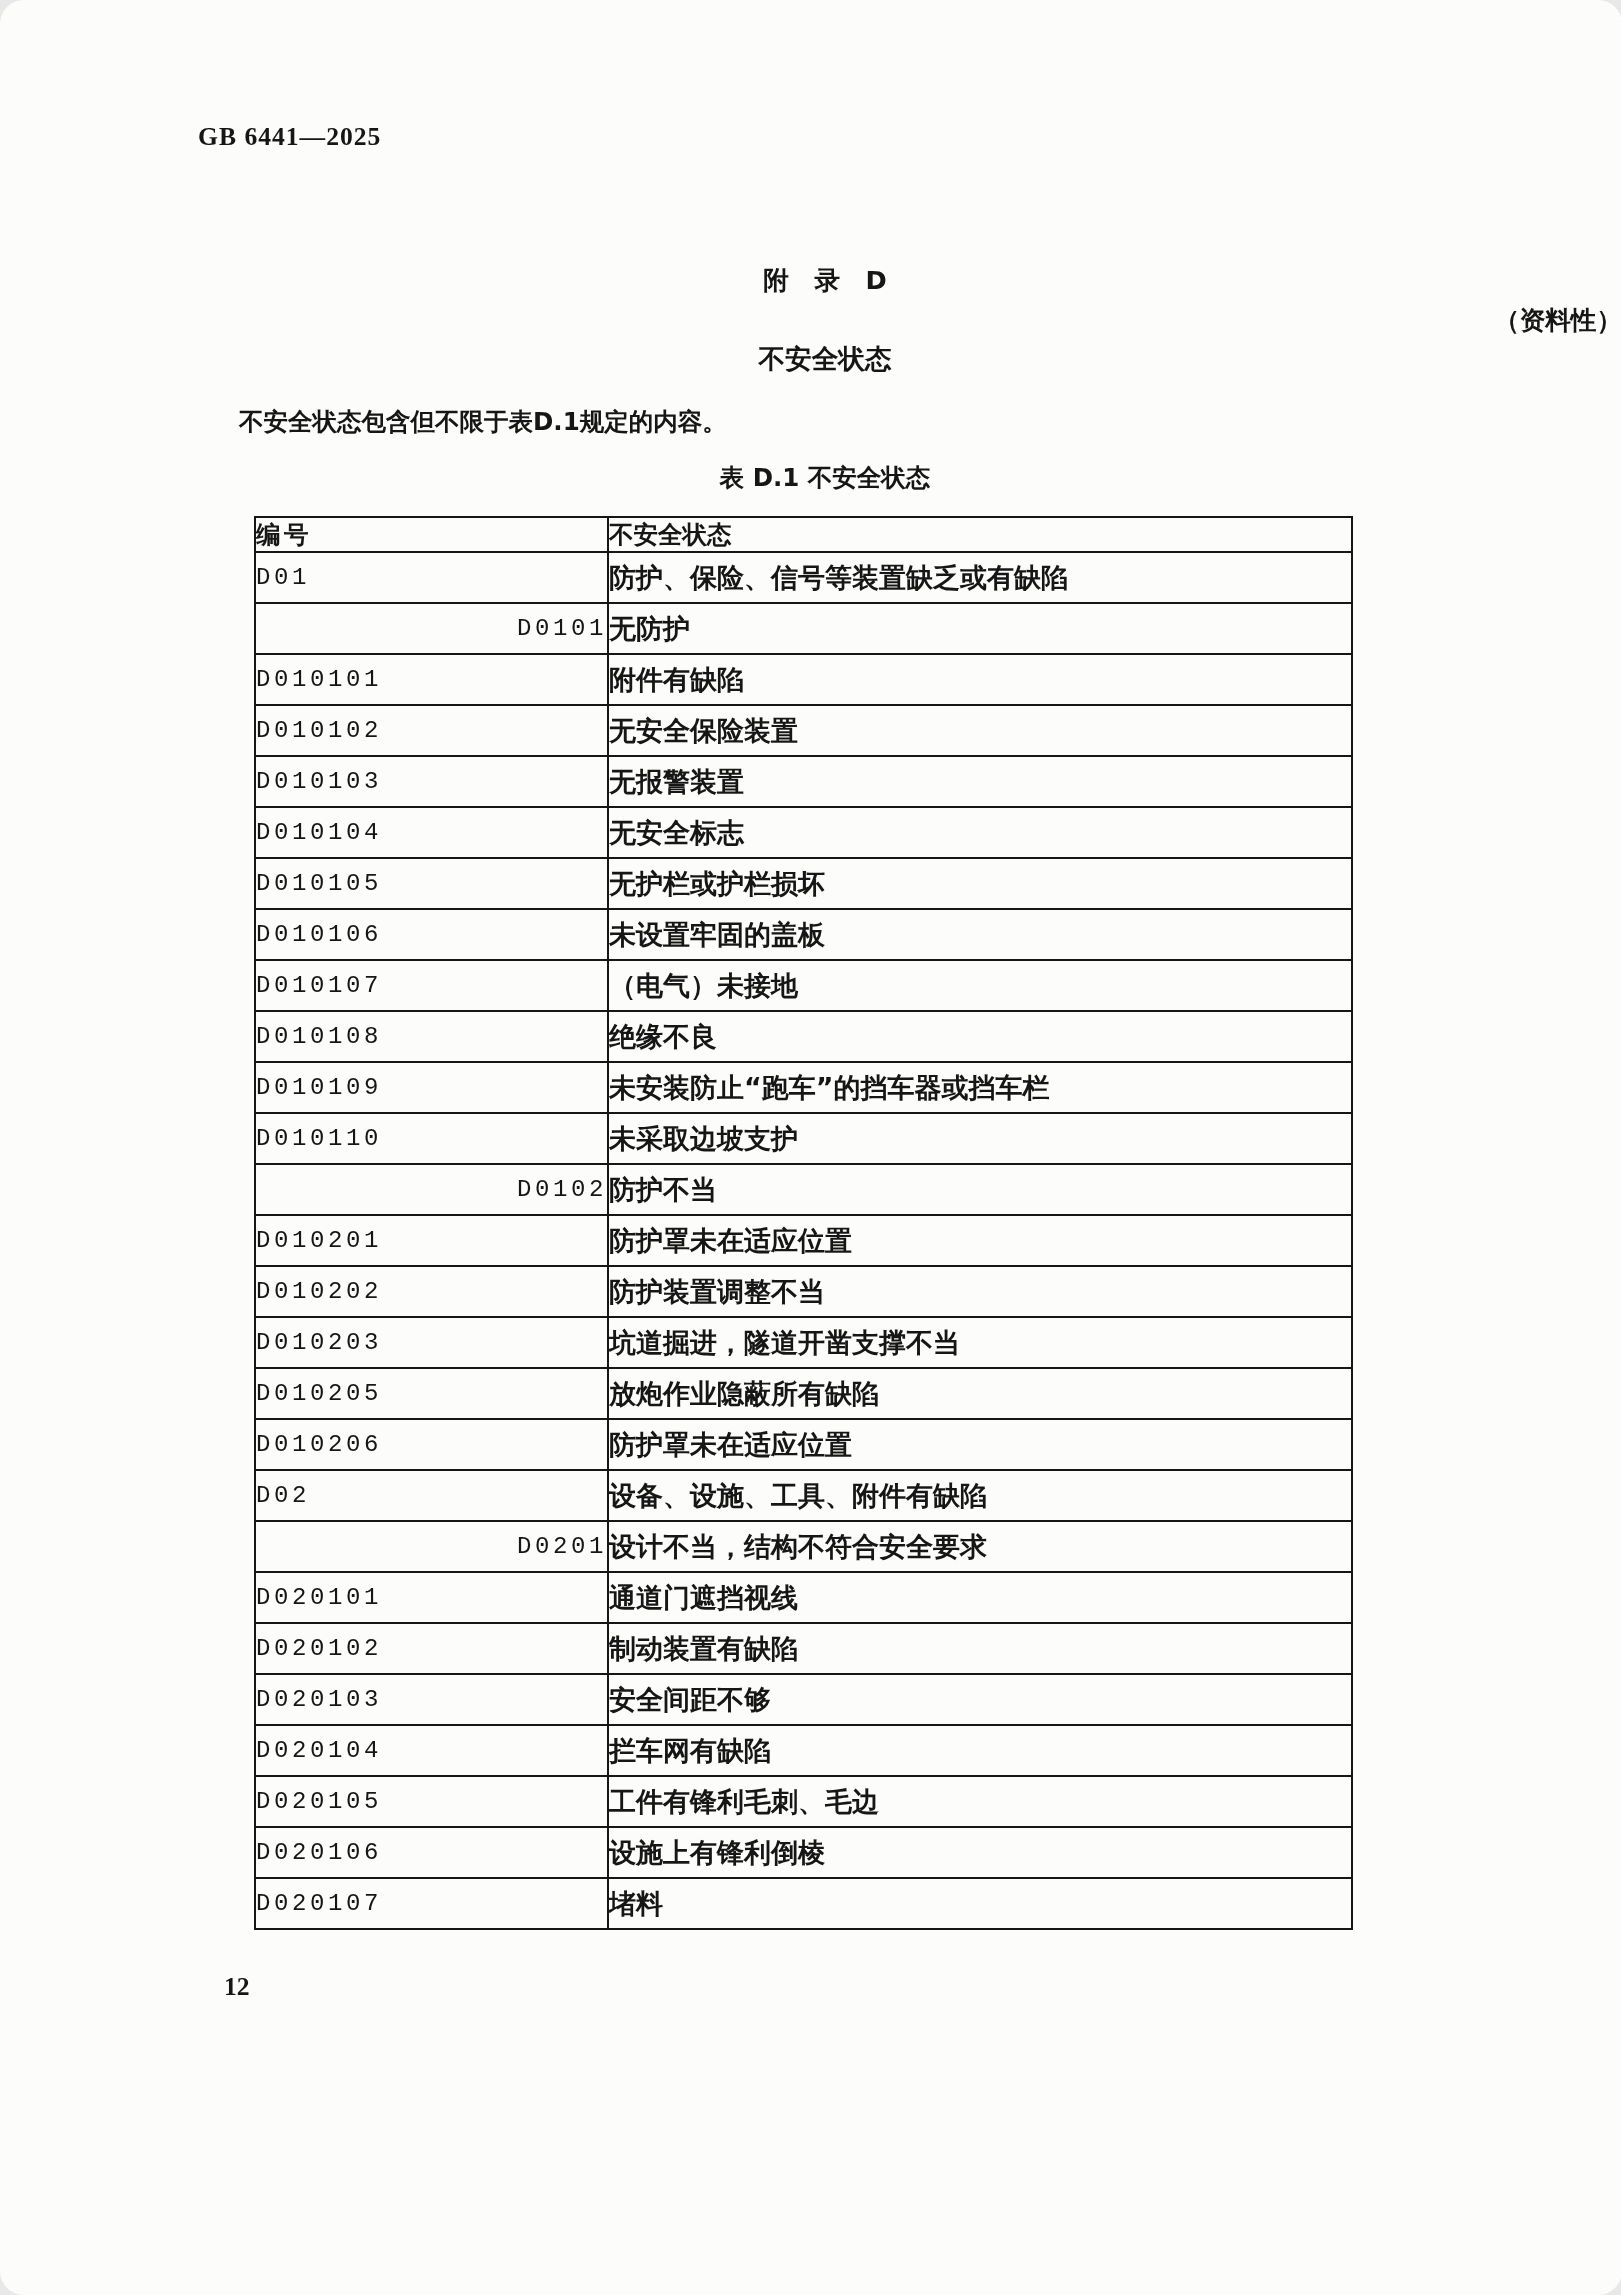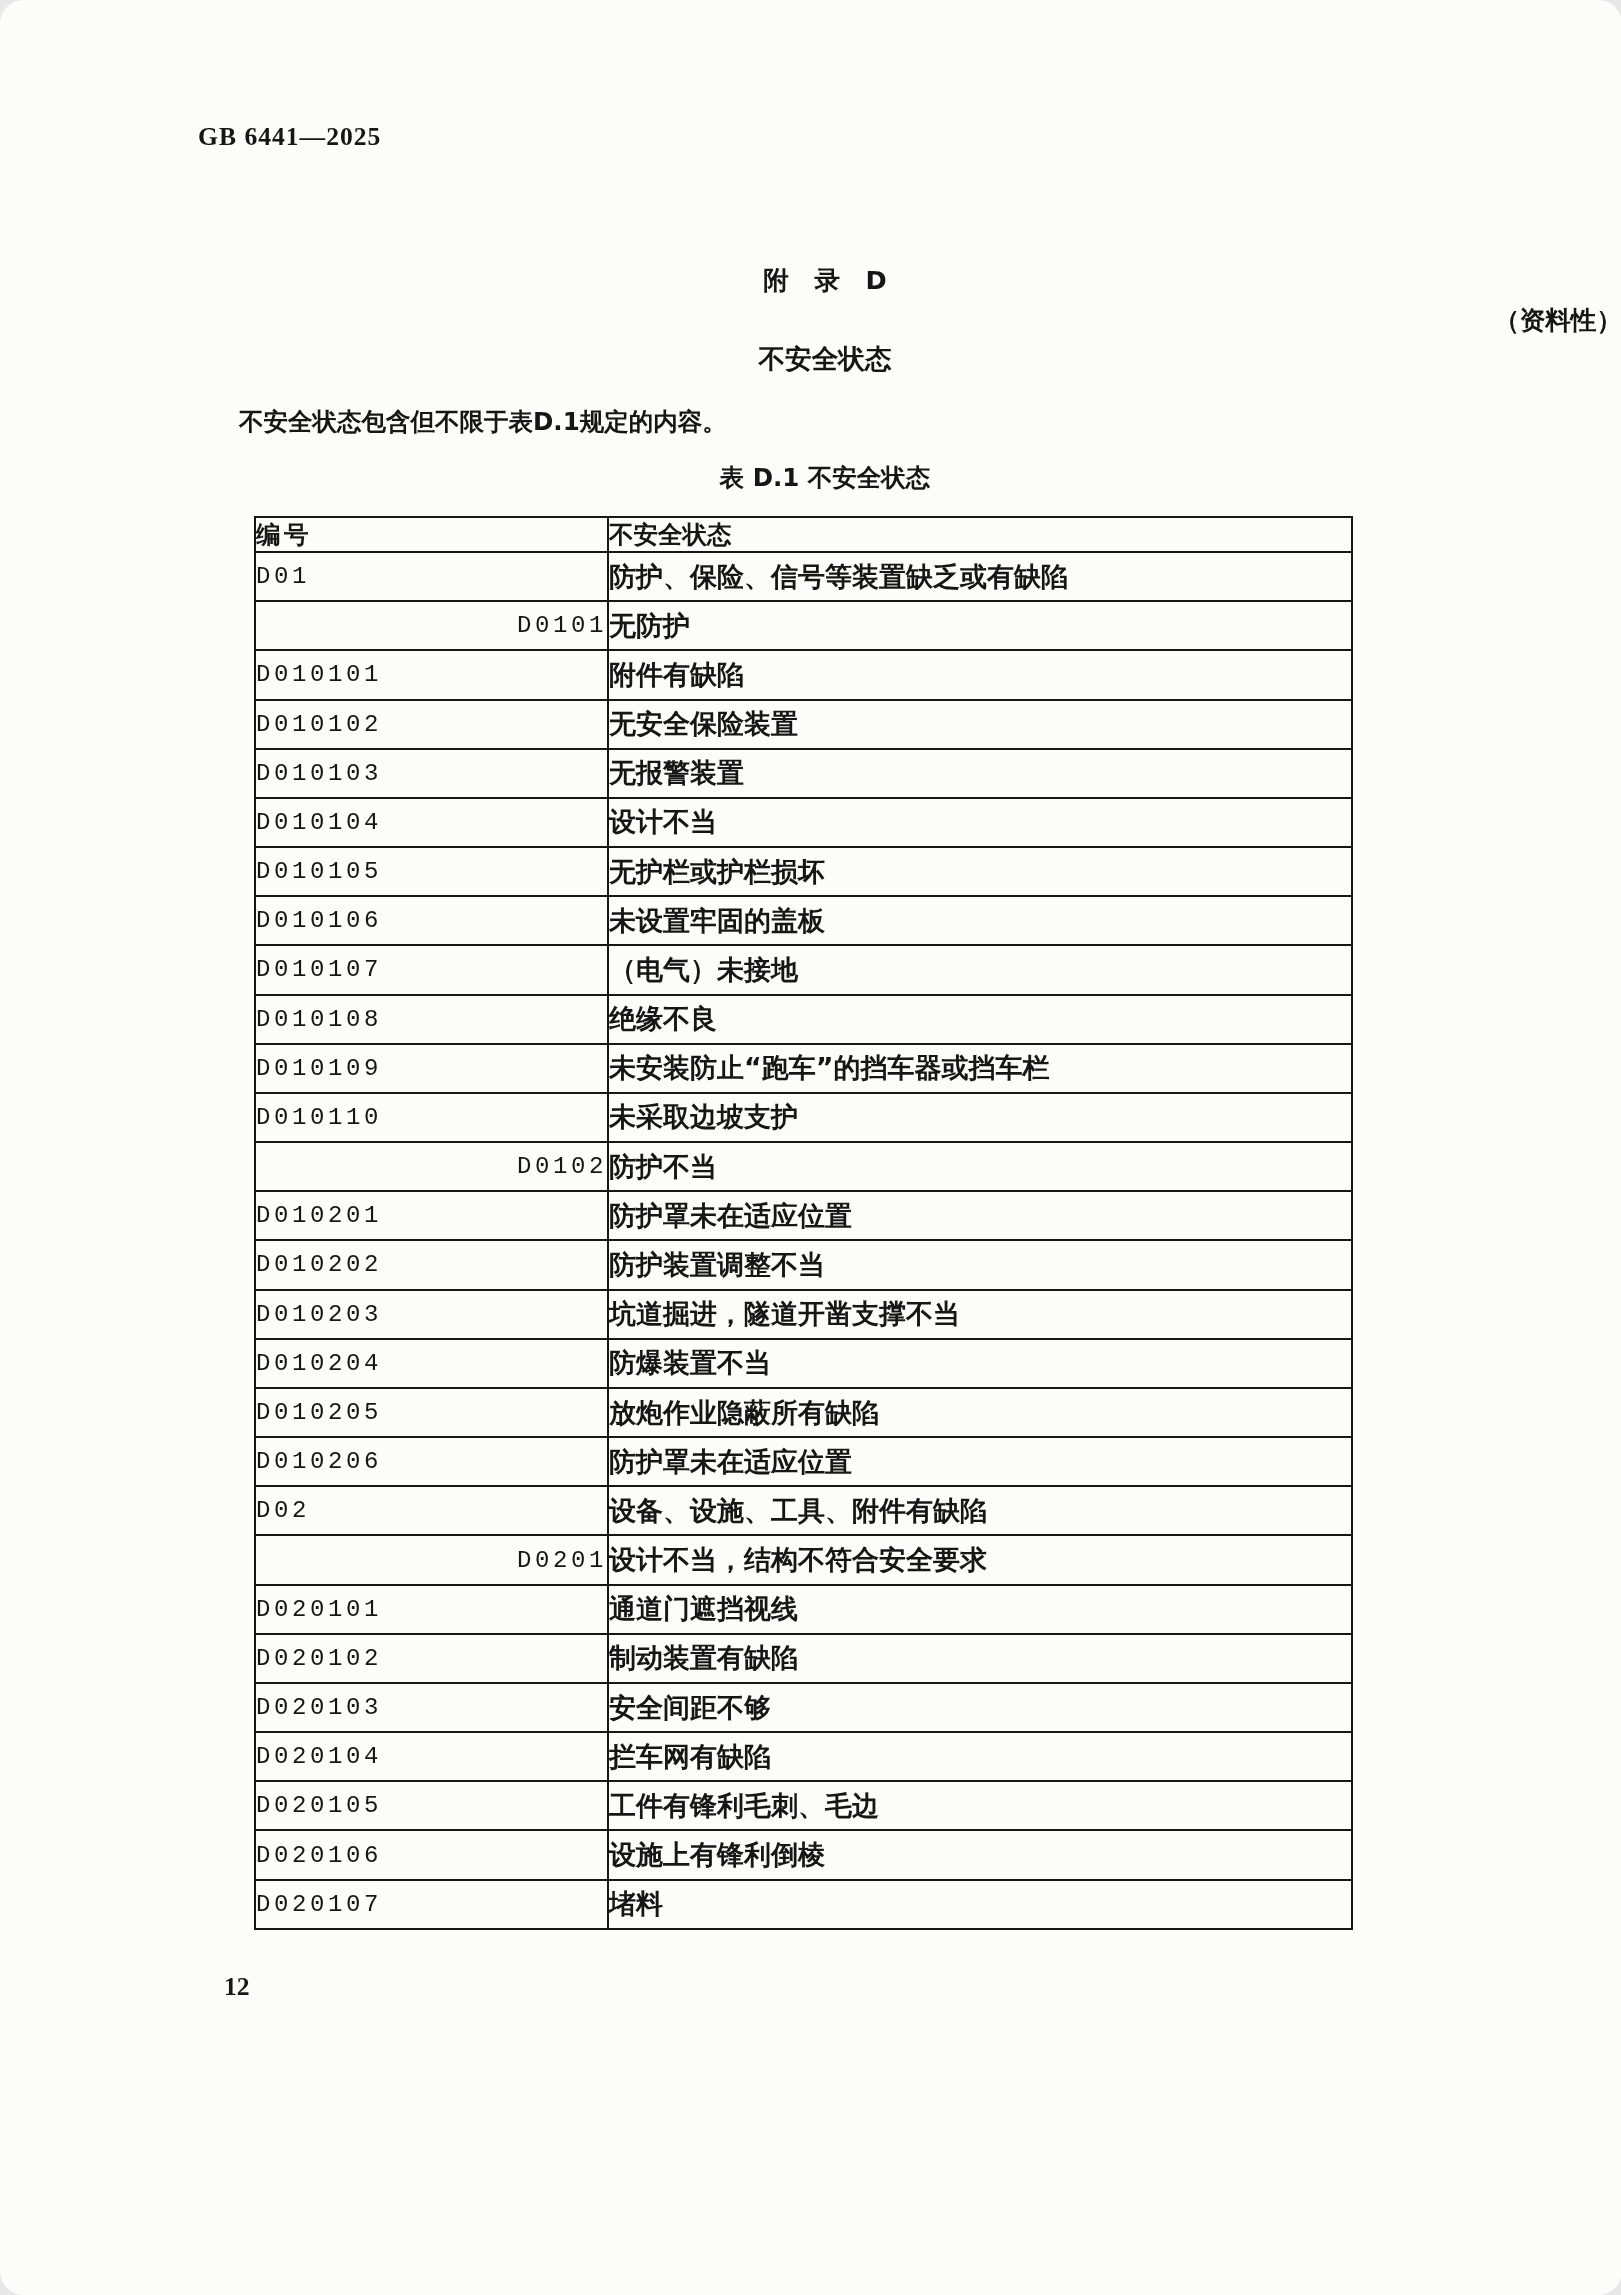--- a/index.html
+++ b/index.html
@@ -152,21 +152,21 @@
         <tr>
     <td class="cell-code level-3">D010102</td>
     <td class="cell-desc">无安全保险装置</td>
   </tr>
         <tr>
     <td class="cell-code level-3">D010103</td>
     <td class="cell-desc">无报警装置</td>
   </tr>
         <tr>
     <td class="cell-code level-3">D010104</td>
-    <td class="cell-desc">设计不当</td>
+    <td class="cell-desc">无安全标志</td>
   </tr>
         <tr>
     <td class="cell-code level-3">D010105</td>
     <td class="cell-desc">无护栏或护栏损坏</td>
   </tr>
         <tr>
     <td class="cell-code level-3">D010106</td>
     <td class="cell-desc">未设置牢固的盖板</td>
   </tr>
         <tr>
@@ -195,24 +195,20 @@
   </tr>
         <tr>
     <td class="cell-code level-3">D010202</td>
     <td class="cell-desc">防护装置调整不当</td>
   </tr>
         <tr>
     <td class="cell-code level-3">D010203</td>
     <td class="cell-desc">坑道掘进，隧道开凿支撑不当</td>
   </tr>
         <tr>
-    <td class="cell-code level-3">D010204</td>
-    <td class="cell-desc">防爆装置不当</td>
-  </tr>
-        <tr>
     <td class="cell-code level-3">D010205</td>
     <td class="cell-desc">放炮作业隐蔽所有缺陷</td>
   </tr>
         <tr>
     <td class="cell-code level-3">D010206</td>
     <td class="cell-desc">防护罩未在适应位置</td>
   </tr>
         <tr>
     <td class="cell-code level-1">D02</td>
     <td class="cell-desc">设备、设施、工具、附件有缺陷</td>

